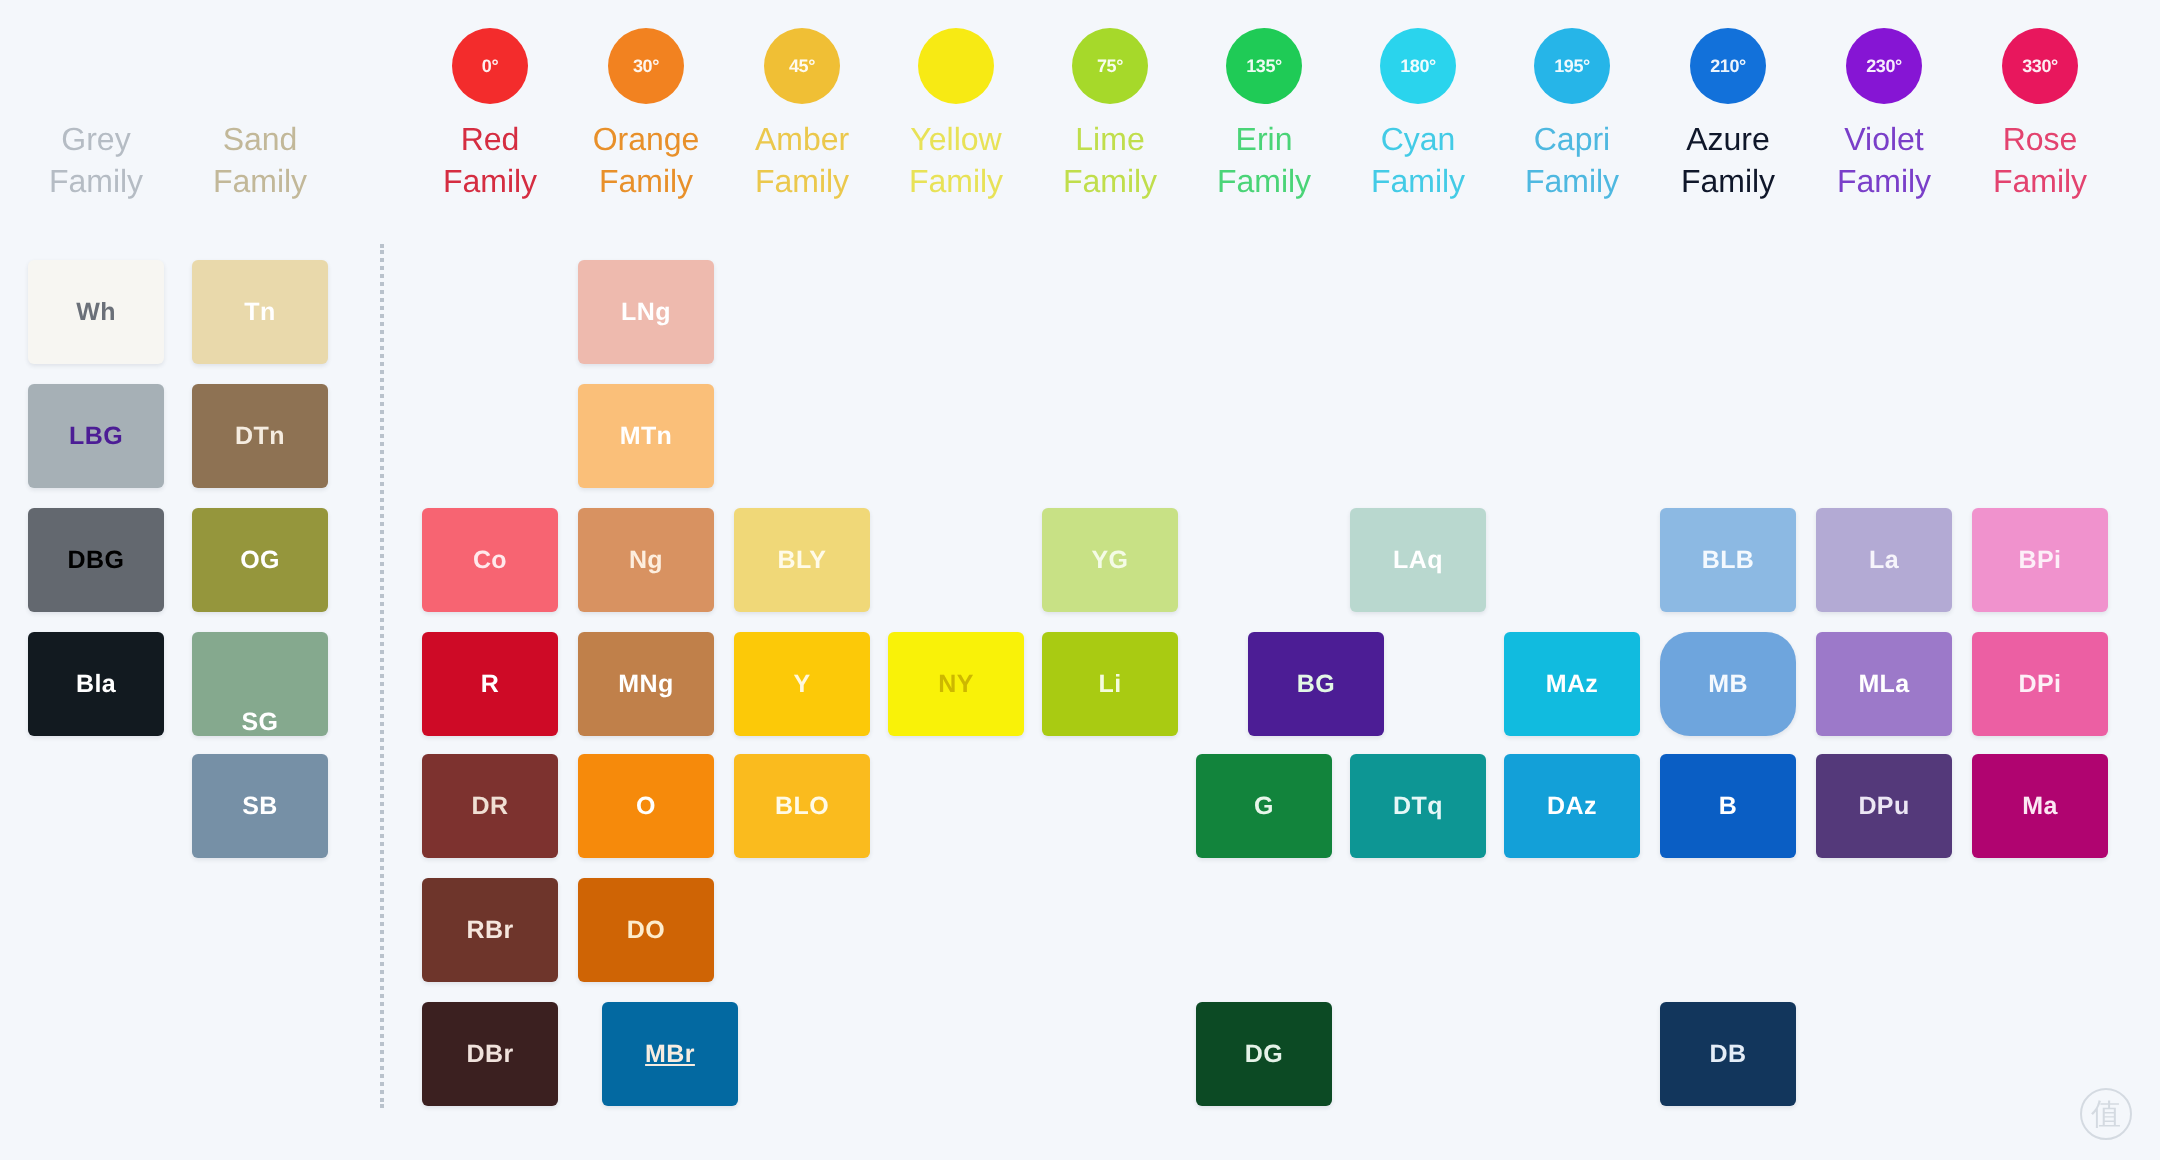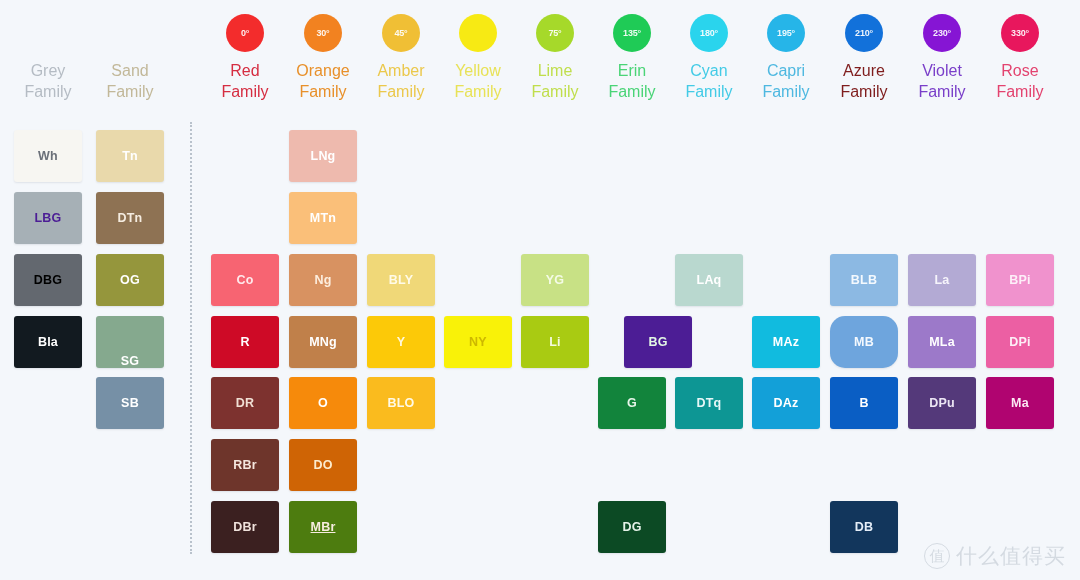--- a/index.html
+++ b/index.html
@@ -145,21 +145,21 @@
         <div class="fam-name" style="color: rgb(67, 203, 230);">Cyan
 Family</div>
       </div>
       <div class="col-head" style="left: 738px; top: 14px;">
         <div class="hue-dot" style="background: rgb(38, 181, 232);">195°</div>
         <div class="fam-name" style="color: rgb(78, 184, 224);">Capri
 Family</div>
       </div>
       <div class="col-head" style="left: 816px; top: 14px;">
         <div class="hue-dot" style="background: rgb(18, 113, 218);">210°</div>
-        <div class="fam-name" style="color: #7f1d1d;">Azure
+        <div class="fam-name" style="color: #0f172a;">Azure
 Family</div>
       </div>
       <div class="col-head" style="left: 894px; top: 14px;">
         <div class="hue-dot" style="background: rgb(134, 21, 212);">230°</div>
         <div class="fam-name" style="color: rgb(122, 63, 201);">Violet
 Family</div>
       </div>
       <div class="col-head" style="left: 972px; top: 14px;">
         <div class="hue-dot" style="background: rgb(232, 23, 93);">330°</div>
         <div class="fam-name" style="color: rgb(227, 67, 111);">Rose
@@ -223,21 +223,21 @@
       </div>
       <div class="swatch" style="left: 289px; top: 316px; background: rgb(192, 128, 74); color: rgb(255, 255, 255);">
         <span>MNg</span>
       </div>
       <div class="swatch" style="left: 289px; top: 377px; background: rgb(246, 138, 11); color: rgb(255, 255, 255);">
         <span>O</span>
       </div>
       <div class="swatch" style="left: 289px; top: 439px; background: rgb(207, 100, 5); color: rgb(253, 236, 205);">
         <span>DO</span>
       </div>
-      <div class="swatch" style="left: 289px; top: 501px; background: #4d7c0f; color: rgb(247, 236, 224); text-decoration: underline;">
+      <div class="swatch" style="left: 301px; top: 501px; background: #0369a1; color: rgb(247, 236, 224); text-decoration: underline;">
         <span>MBr</span>
       </div>
       <div class="swatch" style="left: 367px; top: 254px; background: rgb(240, 216, 120); color: rgb(255, 251, 232);">
         <span>BLY</span>
       </div>
       <div class="swatch" style="left: 367px; top: 316px; background: rgb(252, 201, 8); color: rgb(255, 248, 221);">
         <span>Y</span>
       </div>
       <div class="swatch" style="left: 367px; top: 377px; background: rgb(250, 187, 30); color: rgb(255, 250, 230);">
         <span>BLO</span>
@@ -299,16 +299,15 @@
       <div class="swatch" style="left: 986px; top: 316px; background: rgb(236, 95, 163); color: rgb(253, 239, 247);">
         <span>DPi</span>
       </div>
       <div class="swatch" style="left: 986px; top: 377px; background: rgb(176, 4, 112); color: rgb(251, 231, 242);">
         <span>Ma</span>
       </div>
     </div>
 
   <div id="watermark">
     <span class="wm-badge">值</span>
-    <span class="wm-text">什么值得买</span>
   </div>
 
 </div>
 
 </body></html>

